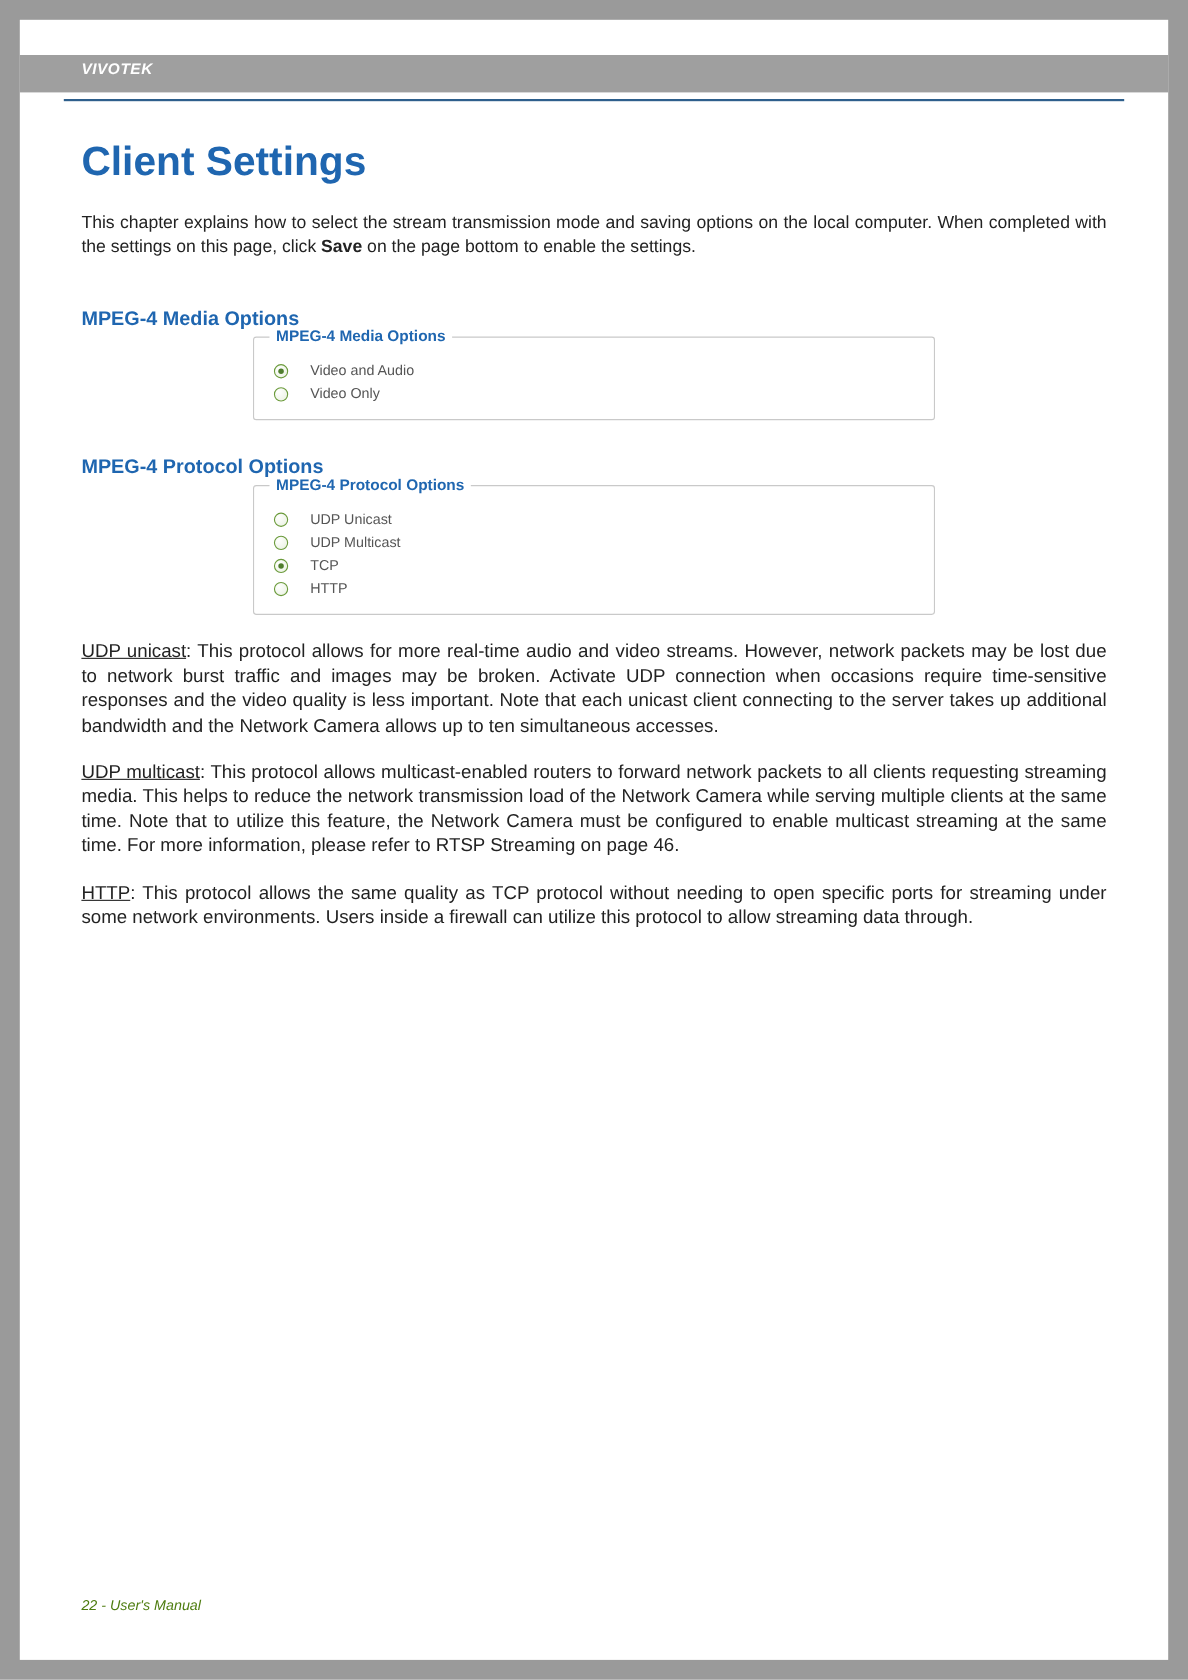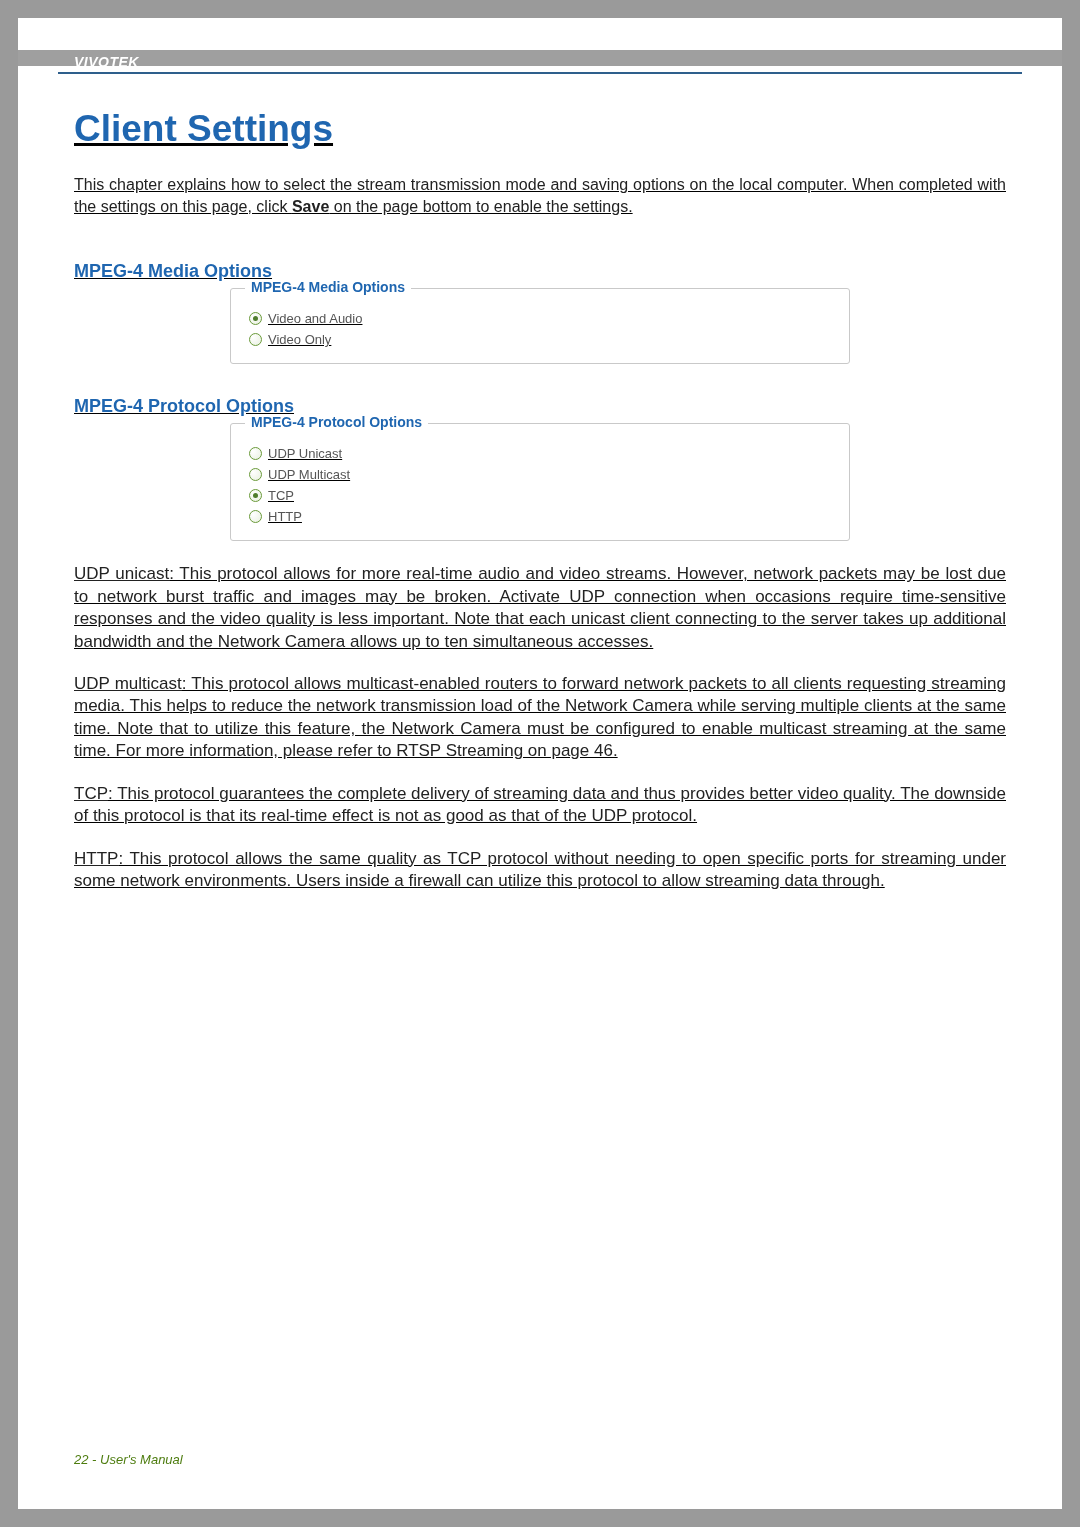--- a/index.html
+++ b/index.html
@@ -14,21 +14,21 @@
     background: #ffffff;
     position: absolute;
     top: 18px;
     left: 18px;
     right: 18px;
     bottom: 18px;
     padding: 0;
   }
   .header-band {
     background: #9f9f9f;
-    height: 16px;
+    height: 34px;
     margin-top: 32px;
     position: relative;
   }
   .header-brand {
     position: absolute;
     left: 56px;
     top: 4px;
     color: #ffffff;
     font-style: italic;
     font-weight: bold;
@@ -36,21 +36,20 @@
     letter-spacing: 0.5px;
   }
   .header-divider {
     border-top: 2px solid #2e5f8c;
     margin-top: 6px;
     margin-left: 40px;
     margin-right: 40px;
   }
   .content {
     padding: 34px 56px 0 56px;
-    text-decoration: underline;
   }
   .title {
     color: #1f66b0;
     font-size: 37px;
     font-weight: bold;
     margin-bottom: 24px;
   }
   .intro {
     color: #222;
     font-size: 16px;
@@ -80,22 +79,22 @@
     top: -10px;
     left: 14px;
     background: #fff;
     padding: 0 6px;
     color: #1f66b0;
     font-weight: bold;
     font-size: 14px;
   }
   .opt-row {
     display: flex;
-    align-items: center;
-    gap: 6px;
+    align-items: flex-end;
+    gap: 20px;
     margin: 6px 0;
   }
   .radio {
     width: 13px;
     height: 13px;
     border: 1px solid #6a9a3a;
     border-radius: 50%;
     display: inline-flex;
     align-items: center;
     justify-content: center;
@@ -193,23 +192,20 @@
 
 
     <p class="paragraph">
       <span class="proto-name">UDP unicast</span><span>: This protocol allows for more real-time audio and video streams. However, network packets may be lost due to network burst traffic and images may be broken. Activate UDP connection when occasions require time-sensitive responses and the video quality is less important. Note that each unicast client connecting to the server takes up additional bandwidth and the Network Camera allows up to ten simultaneous accesses.</span>
     </p>
 
     <p class="paragraph">
       <span class="proto-name">UDP multicast</span><span>: This protocol allows multicast-enabled routers to forward network packets to all clients requesting streaming media. This helps to reduce the network transmission load of the Network Camera while serving multiple clients at the same time. Note that to utilize this feature, the Network Camera must be configured to enable multicast streaming at the same time. For more information, please refer to RTSP Streaming on page 46.</span>
     </p>
 
-    <p class="paragraph">
-      <span class="proto-name">TCP</span><span>: This protocol guarantees the complete delivery of streaming data and thus provides better video quality. The downside of this protocol is that its real-time effect is not as good as that of the UDP protocol.</span>
-    </p>
 
     <p class="paragraph">
       <span class="proto-name">HTTP</span><span>: This protocol allows the same quality as TCP protocol without needing to open specific ports for streaming under some network environments. Users inside a firewall can utilize this protocol to allow streaming data through.</span>
     </p>
   </div>
 
   <div class="footer">
     <span class="pg">22</span><span> - </span><span>User's Manual</span>
   </div>
 </div>

